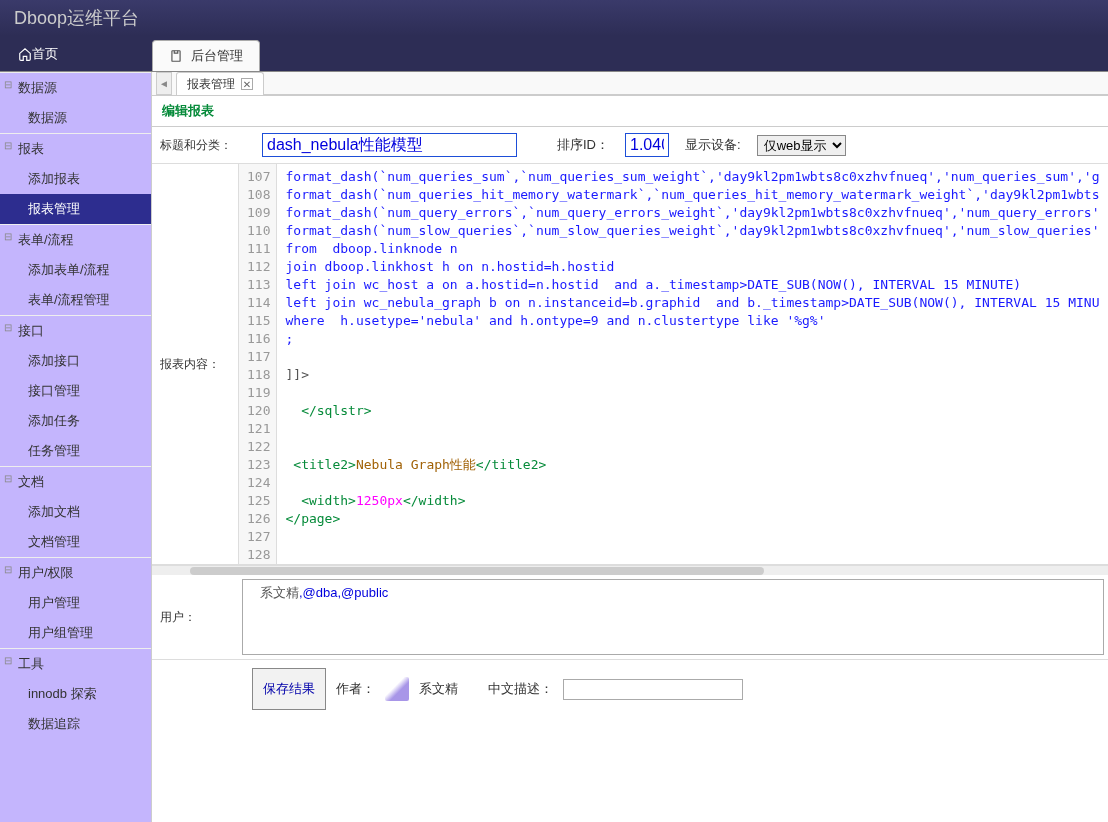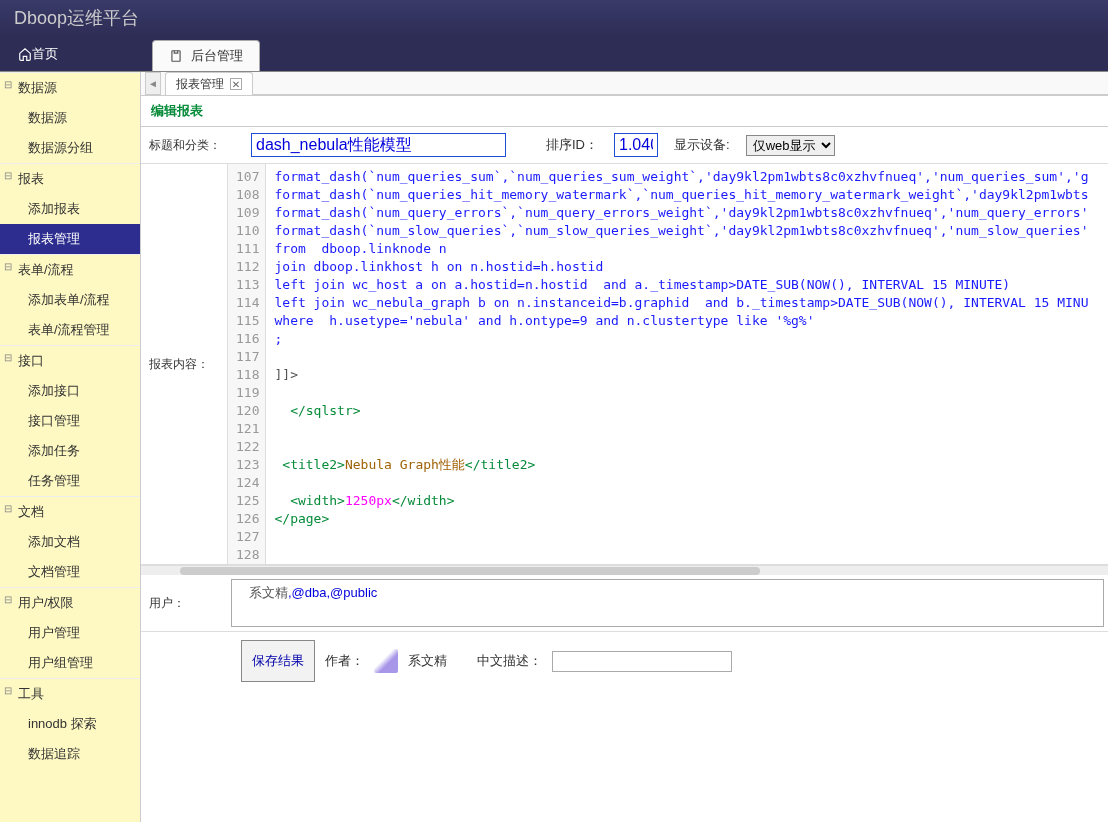--- a/index.html
+++ b/index.html
@@ -9,21 +9,21 @@
 .header { height: 36px; background: linear-gradient(to bottom, #3a3a6a, #2d2d55); color: #ccc; display: flex; align-items: center; padding: 0 14px; font-size: 18px; }
 
 
 .topnav { height: 36px; background: #2d2d55; display: flex; align-items: stretch; border-bottom: 1px solid #888; }
 .tn-home { display: flex; align-items: center; padding: 0 18px; color: #fff; cursor: pointer; }
 .tn-tab { display: flex; align-items: center; gap: 8px; background: #fafafa; padding: 0 16px; border: 1px solid #aaa; border-bottom: none; border-radius: 4px 4px 0 0; color: #333; margin-top: 4px; cursor: pointer; }
 .tn-tab .icon { color: #555; }
 
 
 .layout { display: flex; height: calc(822px - 72px); }
-.sidebar { width: 141px; background: #fef9c3; border-right: 1px solid #ccc; overflow-y: auto; }
+.sidebar { width: 152px; background: #c4b5fd; border-right: 1px solid #ccc; overflow-y: auto; }
 .sb-group { font-size: 13px; color: #333; padding: 6px 10px 6px 18px; border-top: 1px solid #eee; cursor: pointer; position: relative; }
 .sb-group::before { content: "⊟"; position: absolute; left: 4px; top: 6px; font-size: 10px; color: #888; }
 .sb-item { font-size: 13px; padding: 6px 10px 6px 28px; color: #333; cursor: pointer; }
 .sb-item.active { background: #2d2d8f; color: #fff; }
 
 .main { flex: 1; display: flex; flex-direction: column; overflow: hidden; }
 
 
 .inner-tabs { height: 24px; display: flex; align-items: stretch; border-bottom: 1px solid #ccc; background: #f9f9f9; padding-left: 4px; }
 .inner-tabs .nav-arrow { width: 16px; display: flex; align-items: center; justify-content: center; border: 1px solid #ccc; background: #eee; font-size: 10px; color: #888; cursor: pointer; }
@@ -53,21 +53,21 @@
 
 .c-kw { color: #1a1aff; }
 .c-tag { color: #068b3a; }
 .c-num { color: #ff00ff; }
 .c-txt { color: #a16207; }
 .c-cd { color: #555; }
 
 
 .user-row { display: flex; border-bottom: 1px solid #ddd; }
 .user-row .rowlabel { width: 86px; font-size: 12px; padding: 6px 8px; display: flex; align-items: center; }
-.user-textarea { flex: 1; border: 1px solid #aaa; margin: 4px; height: 48px; padding: 4px; font-size: 13px; resize: none; overflow: hidden; }
+.user-textarea { flex: 1; border: 1px solid #aaa; margin: 4px; height: 76px; padding: 4px; font-size: 13px; resize: none; overflow: hidden; }
 .user-textarea .mention { color: #00d; }
 .user-textarea .author { color: #555; }
 
 
 .bottom-row { display: flex; align-items: center; gap: 10px; padding: 8px 8px 8px 100px; }
 .save-btn { border: 1px solid #888; background: #f2f2f2; padding: 11px 10px; color: #00a; cursor: pointer; font-size: 13px; }
 .bottom-row input[type=text] { border: 1px solid #aaa; padding: 2px 4px; font-size: 13px; }
 .avatar { width: 24px; height: 24px; background: linear-gradient(135deg, #fff 40%, #a896e8 60%); border-radius: 2px; display: inline-block; }
 
 .hscroll { height: 10px; background: #eee; border-top: 1px solid #ddd; }
@@ -100,21 +100,20 @@
     </span>
     <span>后台管理</span>
   </div>
 </div>
 
 <div class="layout">
 
   <div class="sidebar" id="sidebar">
       <div class="sb-group">数据源</div>
       <div class="sb-item">数据源</div>
-      <div class="sb-item">数据源分组</div>
       <div class="sb-group">报表</div>
       <div class="sb-item">添加报表</div>
       <div class="sb-item active">报表管理</div>
       <div class="sb-group">表单/流程</div>
       <div class="sb-item">添加表单/流程</div>
       <div class="sb-item">表单/流程管理</div>
       <div class="sb-group">接口</div>
       <div class="sb-item">添加接口</div>
       <div class="sb-item">接口管理</div>
       <div class="sb-item">添加任务</div>

